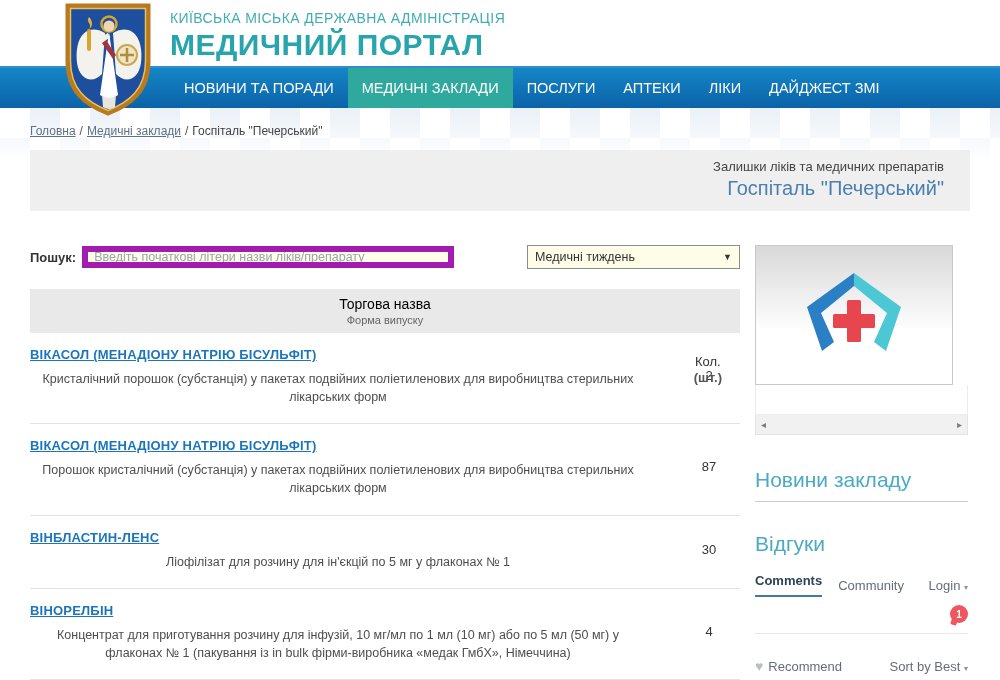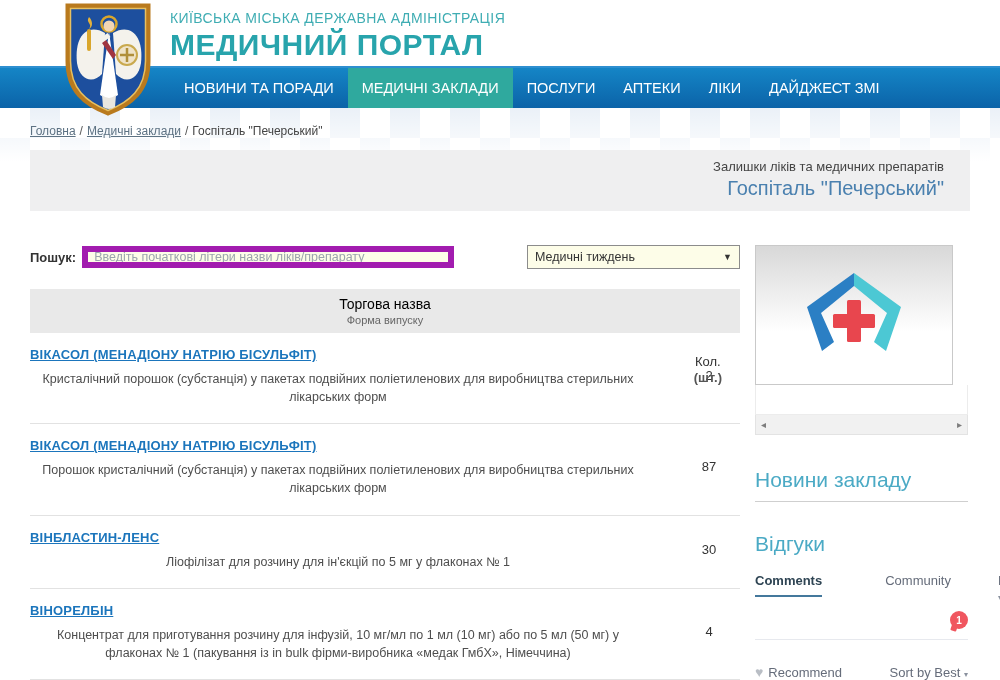--- a/index.html
+++ b/index.html
@@ -72,21 +72,21 @@
   .img-card { width: 198px; height: 140px; border: 1px solid #c9c9c9; background: linear-gradient(#d8d8d8, #ffffff 62%); display: flex; align-items: center; justify-content: center; }
   .caption-box { width: 213px; height: 30px; background: #fff; border: 1px solid #ececec; border-top: none; }
   .carousel-bar { width: 213px; height: 20px; background: #f1f1f1; border: 1px solid #e3e3e3; border-top: none; display: flex; align-items: center; justify-content: space-between; padding: 0 5px; }
   .carousel-arrow { font-size: 10px; color: #7d7d7d; line-height: 1; cursor: pointer; }
 
   .side-heading { color: #4baac5; font-size: 21px; font-weight: normal; }
   .news-heading { margin-top: 33px; }
   .side-hr { border: none; border-top: 1px solid #cfcfcf; margin-top: 9px; }
   .reviews-heading { margin-top: 30px; }
 
-  .disqus-tabs { display: flex; align-items: flex-start; margin-top: 17px; gap: 47px; }
+  .disqus-tabs { display: flex; align-items: center; margin-top: 17px; }
   .tab-comments { font-size: 13px; font-weight: bold; color: #2e4453; padding-bottom: 7px; border-bottom: 2px solid #44789c; cursor: pointer; }
   .tab-community { font-size: 13px; color: #656c7a; margin-left: 16px; cursor: pointer; }
   .tab-login { font-size: 13px; color: #656c7a; margin-left: auto; cursor: pointer; }
   .caret { font-size: 8px; color: #8a919e; }
 
   .badge-row { display: flex; justify-content: flex-end; margin-top: 8px; }
   .comment-badge { position: relative; width: 18px; height: 18px; background: #f0565f; border-radius: 50%; color: #fff; font-size: 10px; font-weight: bold; display: flex; align-items: center; justify-content: center; }
   .comment-badge::after { content: ""; position: absolute; left: 1px; bottom: -2px; width: 6px; height: 6px; background: #f0565f; border-radius: 1px; transform: rotate(18deg); }
 
   .actions-row { display: flex; align-items: center; border-top: 1px solid #e7e9ee; margin-top: 10px; padding-top: 24px; }

